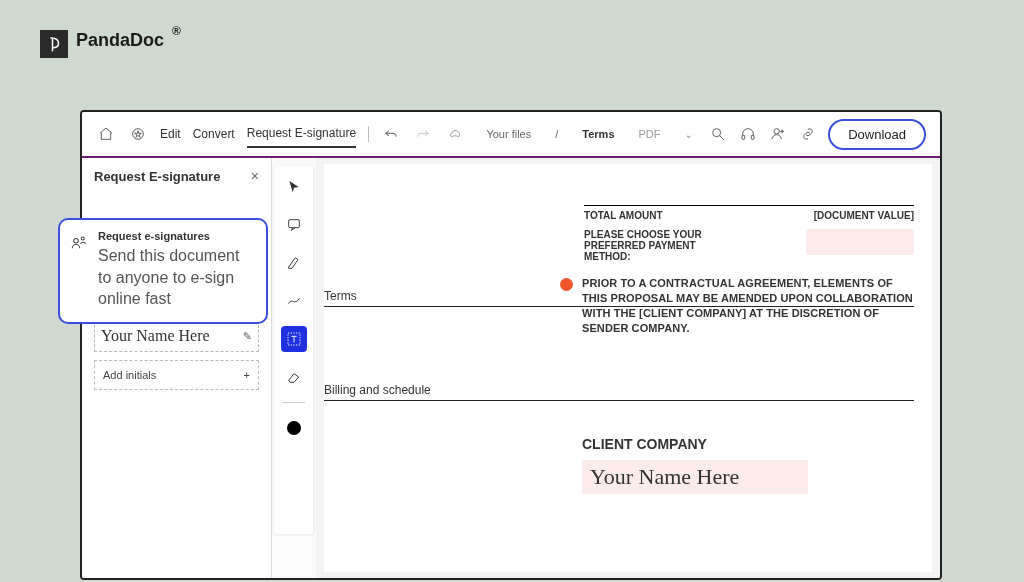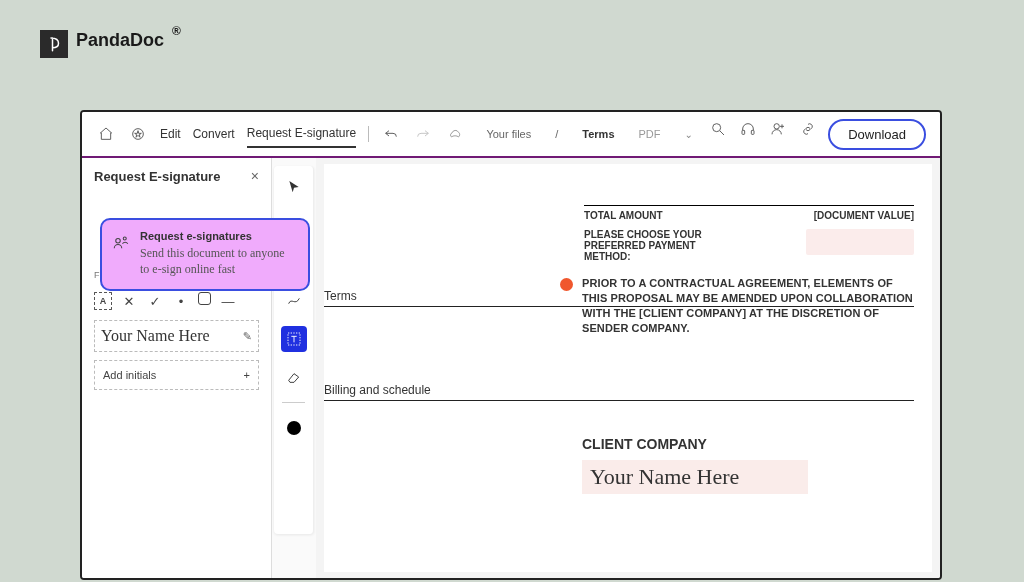--- a/index.html
+++ b/index.html
@@ -5,21 +5,21 @@
 *{box-sizing:border-box;margin:0;padding:0;}
 body{width:1024px;height:582px;overflow:hidden;background:#d0d9d0;font-family:-apple-system,BlinkMacSystemFont,"Segoe UI",Arial,sans-serif;font-size:12px;color:#333;}
 .logo{position:absolute;top:30px;left:40px;display:flex;gap:8px;}
 .logo-mark{width:28px;height:28px;background:#2a2a2a;display:flex;align-items:center;justify-content:center;}
 .logo-mark svg{width:18px;height:18px;}
 .logo-text{font-size:18px;font-weight:600;color:#1a1a1a;}
 .app-window{position:absolute;top:110px;left:80px;right:82px;height:470px;background:#fafafa;border:2px solid #222;border-radius:4px;overflow:hidden;}
 .border-wobble{filter:none;}
 .topbar{height:46px;border-bottom:2px solid #701a75;display:flex;align-items:center;padding:0 14px;gap:12px;background:#fff;}
 .topbar .center{margin-left:auto;display:flex;align-items:center;gap:24px;}
-.topbar .right{margin-left:auto;display:flex;align-items:flex-start;gap:10px;}
+.topbar .right{margin-left:auto;display:flex;align-items:center;gap:10px;}
 .menu-item{font-size:12px;color:#333;padding:6px 0;cursor:pointer;white-space:nowrap;}
 .menu-item.active{border-bottom:2px solid #333;}
 .icon-btn{width:20px;height:20px;display:flex;align-items:center;justify-content:center;cursor:pointer;color:#555;}
 .icon-btn svg{width:16px;height:16px;stroke:#555;fill:none;stroke-width:1.4;}
 .sep{width:1px;height:16px;background:#bbb;}
 .crumb{display:flex;align-items:center;gap:6px;color:#666;font-size:11px;}
 .crumb b{font-weight:600;color:#333;}
 .crumb .chev{font-size:10px;color:#888;}
 .download-btn{border:2px solid #3a4ee0;color:#222;background:#fff;border-radius:18px;padding:6px 18px;font-size:13px;font-weight:500;cursor:pointer;}
 .layout{position:absolute;top:46px;left:0;right:0;bottom:0;display:flex;}
@@ -52,23 +52,23 @@
 .sec-heading{left:0;right:18px;font-size:12px;border-bottom:1px solid #222;padding-bottom:3px;}
 .terms-h{top:86px;}
 .billing-h{top:180px;}
 .clause{position:absolute;right:18px;left:258px;font-size:11px;line-height:1.35;font-weight:600;letter-spacing:0.1px;}
 .clause .dot{position:absolute;left:-22px;top:2px;width:13px;height:13px;background:#f0572d;border-radius:50%;}
 .clause1{top:112px;}
 .clause2{top:206px;}
 .client-label{top:272px;font-size:14px;font-weight:700;left:258px;position:absolute;}
 .sig-field{position:absolute;top:296px;left:258px;width:226px;background:#faecea;padding:4px 8px;font-family:"Brush Script MT","Segoe Script",cursive;font-size:22px;}
 
-.callout{position:absolute;top:218px;left:58px;width:210px;background:#f0abfc;border:2px solid #3a4ee0;border-radius:10px;padding:10px 12px 12px 38px;margin-left:42px;}
+.callout{position:absolute;top:218px;left:58px;width:210px;background:#ffffff;border:2px solid #3a4ee0;border-radius:10px;padding:10px 12px 12px 38px;}
 .callout h4{font-size:11px;font-weight:600;margin-bottom:3px;}
-.callout p{font-size:12px;color:#555;line-height:1.35;font-family:Liberation Serif, serif;}
+.callout p{font-size:16px;color:#555;line-height:1.35;}
 .callout-ico{position:absolute;left:10px;top:14px;color:#444;}
 .callout-ico svg{width:18px;height:18px;fill:none;stroke:#444;stroke-width:1.4;}
 </style>
 </head>
 <body>
 
 <div class="logo">
   <div class="logo-mark">
     <svg viewBox="0 0 24 24">
         <path d="M8 4 C14 4 18 6 18 11 C18 16 13 17 10 17 L10 21 M10 4 L10 17" stroke="#fff" stroke-width="2" fill="none" stroke-linecap="round"></path>

